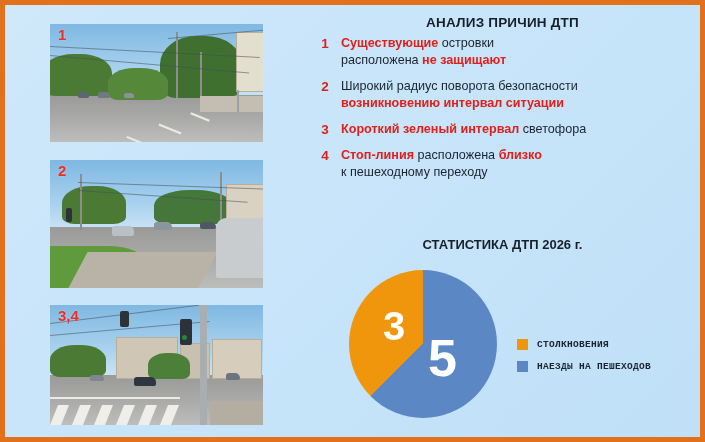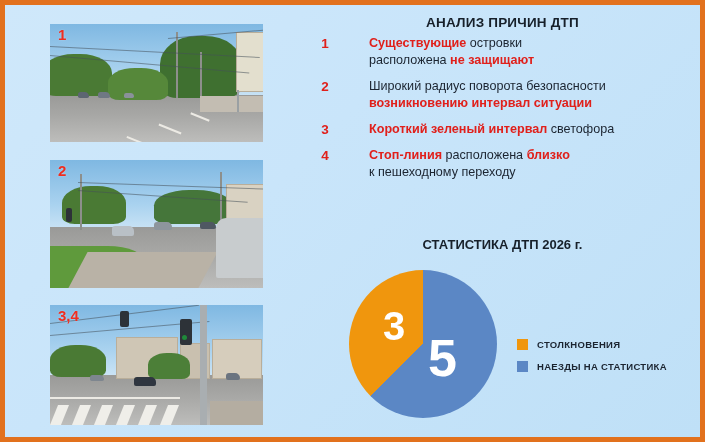--- a/index.html
+++ b/index.html
@@ -141,21 +141,21 @@
     width: 16px;
     text-align: center;
     font-weight: bold;
     font-size: 13.5px;
     color: #e0201b;
   }
   .hl {
     color: #e0201b;
     font-weight: bold;
   }
-  .cause-line { display: block; margin-left: 28px; }
+  .cause-line { display: block; }
 
   #stats-title {
     position: absolute;
     left: 300px;
     top: 232px;
     width: 395px;
     text-align: center;
     font-size: 13px;
     font-weight: bold;
     color: #17202a;
@@ -186,20 +186,21 @@
   
   #legend {
     position: absolute;
     left: 512px;
     top: 334px;
   }
   .legend-row {
     display: flex;
     align-items: center;
     margin-bottom: 11px;
+    font-family: Liberation Mono, monospace;
   }
   .legend-swatch {
     width: 11px;
     height: 11px;
     margin-right: 9px;
     flex: none;
   }
   .legend-label {
     font-size: 9.5px;
     font-weight: bold;
@@ -328,17 +329,17 @@
     <span class="pie-value" id="pie-value-1">5</span>
   </div>
 
   <div id="legend">
     <div class="legend-row">
       <span class="legend-swatch" id="sw0" style="background: rgb(240, 150, 13);"></span>
       <span class="legend-label">СТОЛКНОВЕНИЯ</span>
     </div>
     <div class="legend-row">
       <span class="legend-swatch" id="sw1" style="background: rgb(91, 135, 197);"></span>
-      <span class="legend-label">НАЕЗДЫ НА СТАТИСТИКА</span>
+      <span class="legend-label">НАЕЗДЫ НА ПЕШЕХОДОВ</span>
     </div>
   </div>
 
 </div>
 
 </body></html>

